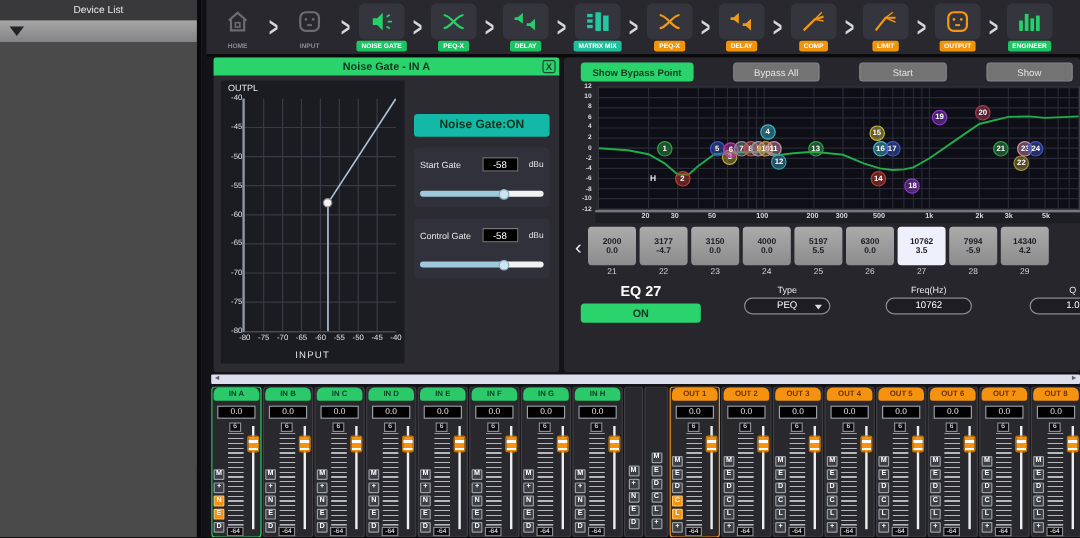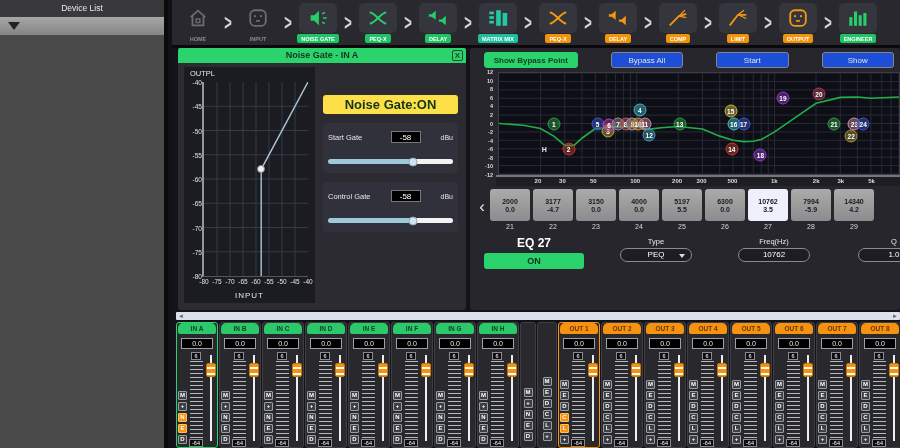--- a/index.html
+++ b/index.html
@@ -45,35 +45,35 @@
   .ng-body { display:flex; padding:4px 4px 0 6px; }
   .ng-graph { position:relative; width:178px; height:236px; background:#1b1b22; }
   .ng-ylab { position:absolute; left:6px; top:2px; font-size:7.5px; color:#e2e6ea; white-space:nowrap; }
   .ng-plot { position:absolute; left:18px; top:15px; right:7px; bottom:26px; border-left:2px solid #8d98a2; border-bottom:1px solid #555; }
   .ng-plot svg { position:absolute; inset:0; width:100%; height:100%; }
   .ng-ytick { position:absolute; right:100%; margin-right:2px; transform:translateY(-50%); font-size:6.5px; color:#dfe3e8; }
   .ng-xtick { position:absolute; top:100%; margin-top:2px; transform:translateX(-50%); font-size:6.5px; color:#dfe3e8; }
   .ng-xlab { position:absolute; bottom:3px; left:0; right:0; text-align:center; font-size:8px; color:#dfe3e8; letter-spacing:1px; }
   .ng-pt { position:absolute; width:8px; height:8px; border-radius:50%; background:#f2f2f2; border:1px solid #888; transform:translate(-50%,-50%); }
   .ng-ctl { flex:1; display:flex; flex-direction:column; padding:0 4px 0 8px; }
-  .ng-on { margin-top:28px; height:19px; background:#fde047; border:none; border-radius:3px; color:#14331f; font-size:13px; font-weight:bold; font-family:"Liberation Sans",sans-serif; }
+  .ng-on { margin-top:28px; height:19px; background:#14b8a6; border:none; border-radius:3px; color:#14331f; font-size:10px; font-weight:bold; font-family:"Liberation Sans",sans-serif; }
   .ng-group { margin-top:9px; background:#31313b; border-radius:4px; padding:8px 5px 9px 5px; }
-  .ng-row { display:flex; align-items:center; gap:20px; }
+  .ng-row { display:flex; align-items:center; gap:9px; }
   .ng-lab { font-size:7.5px; color:#e6e6e6; flex:1; white-space:nowrap; }
   .ng-val { width:30px; height:12px; background:#000; border:1px solid #777; color:#fff; font-size:8px; text-align:center; line-height:11px; }
   .ng-unit { font-size:7px; color:#e6e6e6; }
   .slider { position:relative; height:5px; border-radius:3px; margin-top:16px; background:linear-gradient(90deg,#9dc9da 0 68%,#f2f2f2 68%); }
   .slider .knob { position:absolute; left:68%; top:50%; transform:translate(-50%,-50%); width:9px; height:9px; border-radius:50%; background:#cfe4ee; border:1px solid #8aaebe; }
 
   
   .eq-panel { position:absolute; left:298px; top:48px; width:430px; height:262px; background:#26262c; border-radius:3px; }
   .eq-btnrow { display:flex; align-items:center; height:24px; padding:0 6px 0 14px; gap:0; }
   .eq-btn { height:16px; border-radius:3px; font-size:8px; font-family:"Liberation Sans",sans-serif; }
   .eq-btn.primary { width:106px; background:#2bd36d; border:1px solid #2bd36d; color:#143c22; font-weight:bold; }
-  .eq-btn.plain { width:82px; background:#1d4ed8; border:1px solid #84848c; color:#e3e3e3; margin-left:33px; }
+  .eq-btn.plain { width:82px; background:#737373; border:1px solid #84848c; color:#e3e3e3; margin-left:33px; }
   .eq-graphwrap { position:relative; margin-left:2px; height:103px; }
   .eq-ylabels { position:absolute; left:0; top:0; bottom:0; width:24px; }
   .eq-ylabels span { position:absolute; right:3px; transform:translateY(-50%); font-size:5.5px; font-weight:bold; color:#d8dce2; }
   .eq-plot { position:absolute; left:26px; right:0; top:0; bottom:0; background:#0e0e16; border:1px solid #3c3c46; }
   .eq-plot svg { position:absolute; inset:0; width:100%; height:100%; }
   .eq-pt { position:absolute; width:13px; height:13px; border-radius:50%; transform:translate(-50%,-50%); display:flex; align-items:center; justify-content:center; font-size:6.5px; color:#fff; font-weight:bold; }
   .eq-ann { position:absolute; transform:translate(-50%,-50%); font-size:7px; color:#e8e8e8; font-weight:bold; }
   .eq-xaxis { position:relative; margin-left:26px; height:11px; background:#1d1d24; border-top:2px solid #777; }
   .eq-xaxis span { position:absolute; top:1px; transform:translateX(-50%); font-size:6px; font-weight:bold; color:#d8dce2; }
   .eq-bands { display:flex; align-items:flex-start; padding:3px 0 0 4px; }

